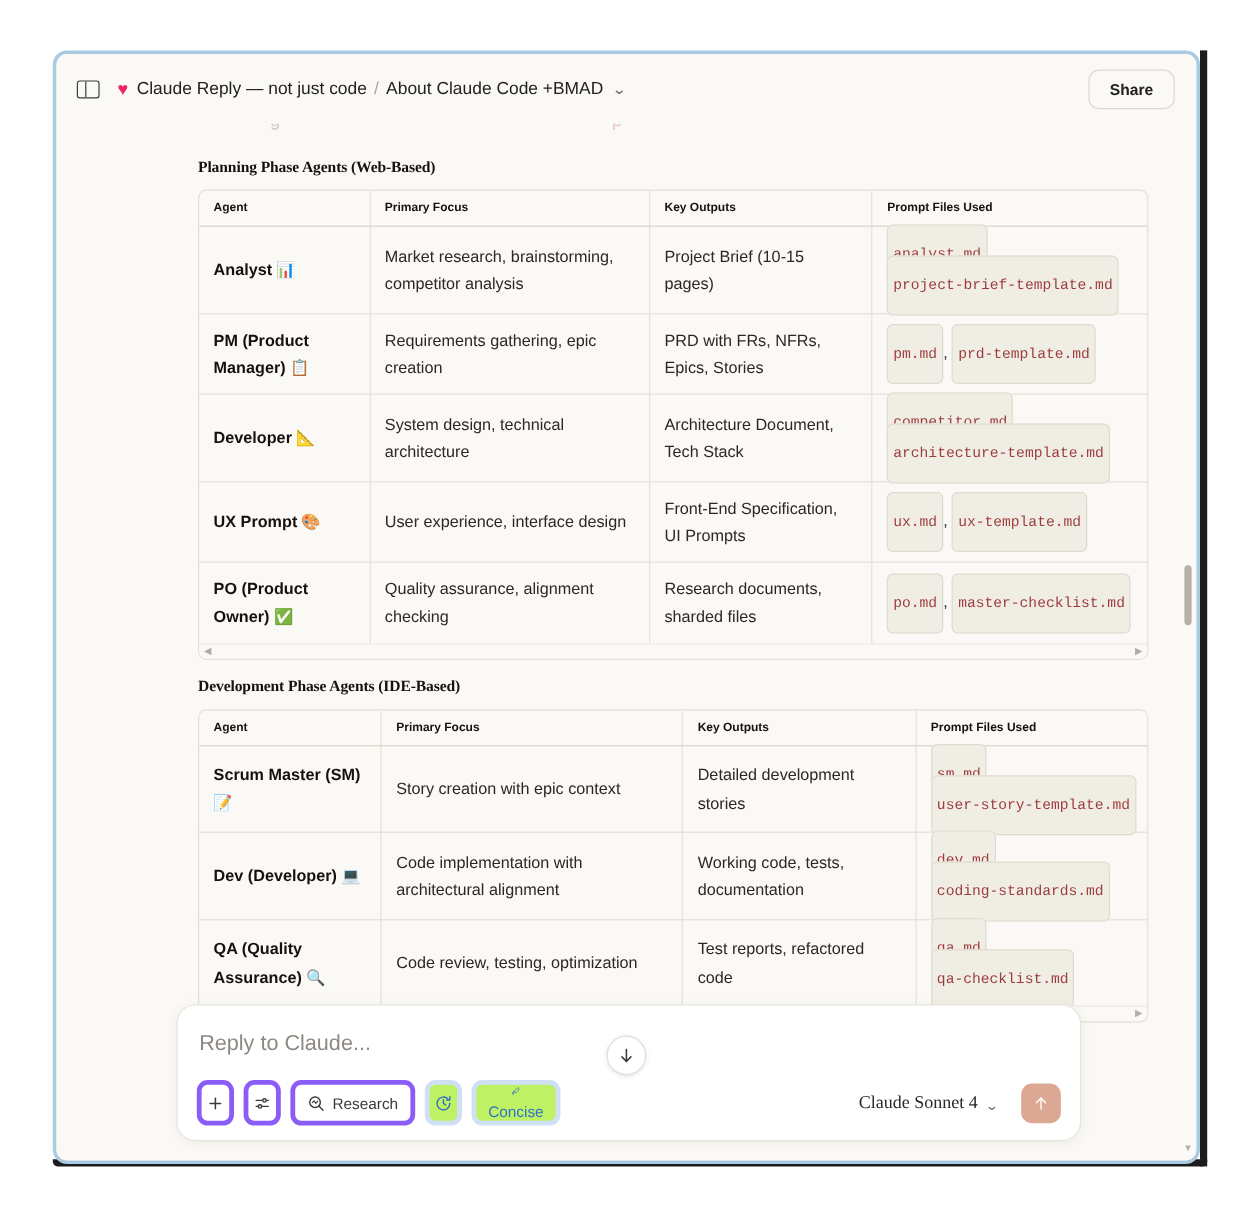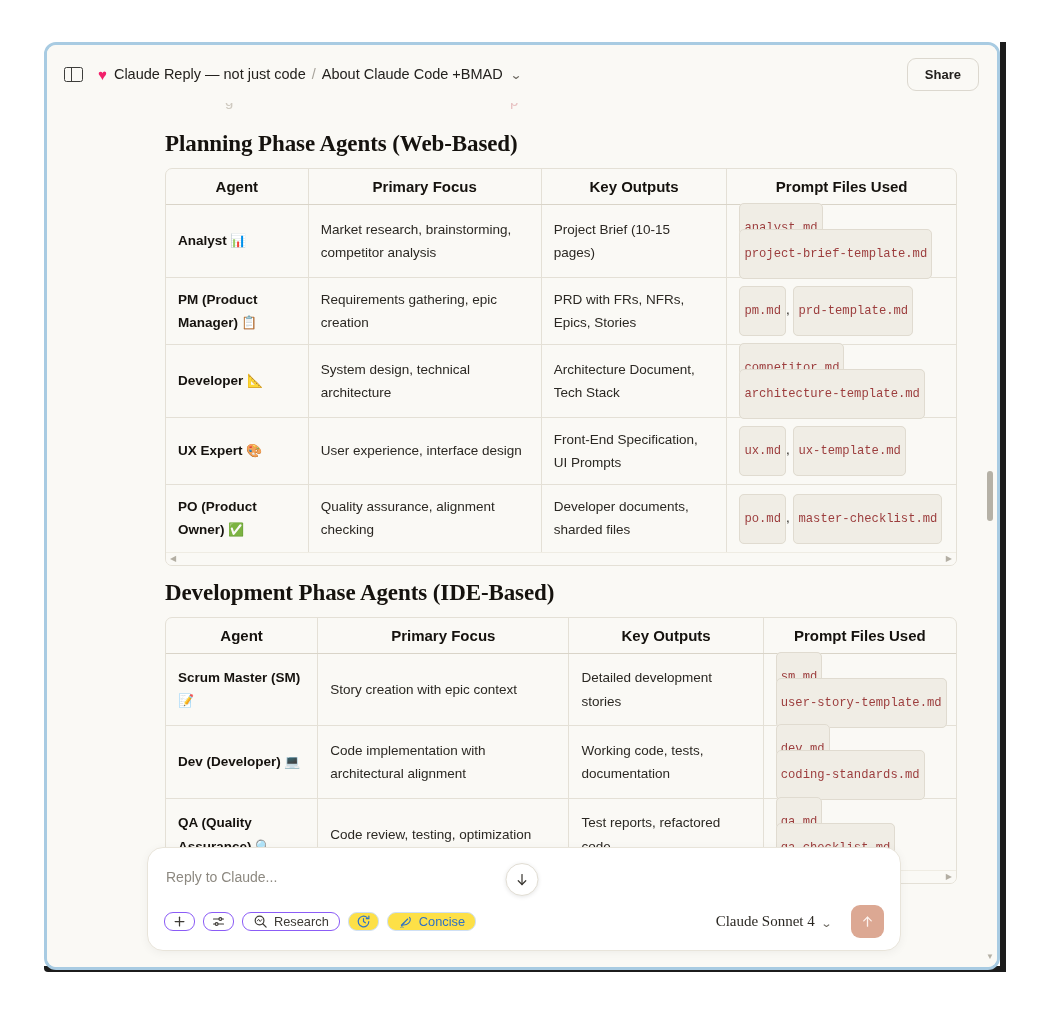--- a/index.html
+++ b/index.html
@@ -118,21 +118,21 @@
   }
   #clipped-line .g1, #clipped-line .g2 {
     position: absolute; top: -11px;
     font-size: 15px; color: #cfcac0;
   }
   #clipped-line .g1 { left: 60px; }
   #clipped-line .g2 { left: 345px; color: #e8c3c3; }
 
   h2.section-heading {
     font-family: "Liberation Serif", serif;
-    font-size: 23px;
+    font-size: 13px;
     font-weight: 700;
     color: #15120e;
     margin: 14px 0 11px 0;
     letter-spacing: -0.1px;
   }
 
   
   .table-wrap {
     border: 1px solid #e4e0d6;
     border-radius: 7px;
@@ -140,22 +140,22 @@
     overflow: hidden;
     position: relative;
     margin-bottom: 4px;
   }
   table {
     border-collapse: collapse;
     width: 100%;
     table-layout: fixed;
   }
   th {
-    text-align: center;
-    font-size: 15px;
+    text-align: left;
+    font-size: 10px;
     font-weight: 700;
     color: #15120e;
     padding: 9px 12px;
     border-bottom: 1px solid #d9d4c8;
     border-right: 1px solid #e4e0d6;
     vertical-align: middle;
   }
   th:last-child { border-right: none; }
   td {
     font-size: 13.5px;
@@ -240,50 +240,51 @@
     left: 100px; bottom: 16px;
     width: 754px;
     background: #ffffff;
     border: 1px solid #e8e4da;
     border-radius: 16px;
     box-shadow: 0 2px 10px rgba(0,0,0,0.05);
     padding: 15px 16px 12px 16px;
     z-index: 10;
   }
   #composer-placeholder {
-    font-size: 14px;
+    font-size: 18px;
     color: #8d8981;
     padding: 6px 2px 20px 2px;
     cursor: text;
   }
   #composer-toolbar {
     display: flex;
     align-items: center;
     gap: 8px;
   }
   .tbtn {
-    height: 19px;
-    border: 1px solid #8b5cf6;
+    height: 38px;
+    border: 4px solid #8b5cf6;
     border-radius: 9px;
     background: #ffffff;
     display: flex;
     align-items: center;
     justify-content: center;
     gap: 6px;
     padding: 0 10px;
     font-size: 12.8px;
     color: #3d3a35;
     cursor: pointer;
     font-family: "Liberation Sans", sans-serif;
   }
   .tbtn.icon-only { width: 31px; padding: 0; }
   .tbtn.active-blue {
-    background: #fde047;
+    background: #bef264;
     border-color: #cfe0f5;
     color: #3071c4;
+    flex-direction: column;
   }
   #model-selector {
     margin-left: auto;
     display: flex;
     align-items: flex-end;
     gap: 7px;
     font-family: "Liberation Serif", serif;
     font-size: 15px;
     color: #2b2823;
     cursor: pointer;
@@ -379,29 +380,29 @@
               <td>PRD with FRs, NFRs, Epics, Stories</td>
               <td><code class="chip">pm.md</code><span class="chip-sep">, </span><code class="chip">prd-template.md</code></td>
             </tr>
             <tr>
               <td class="agent-cell"><span>Developer</span> <span class="emoji">📐</span></td>
               <td>System design, technical architecture</td>
               <td>Architecture Document, Tech Stack</td>
               <td><code class="chip">competitor.md</code><span class="chip-sep">, </span><code class="chip">architecture-template.md</code></td>
             </tr>
             <tr>
-              <td class="agent-cell"><span>UX Expert</span> <span class="emoji">🎨</span></td>
+              <td class="agent-cell"><span>UX Prompt</span> <span class="emoji">🎨</span></td>
               <td>User experience, interface design</td>
               <td>Front-End Specification, UI Prompts</td>
               <td><code class="chip">ux.md</code><span class="chip-sep">, </span><code class="chip">ux-template.md</code></td>
             </tr>
             <tr>
               <td class="agent-cell"><span>PO (Product Owner)</span> <span class="emoji">✅</span></td>
               <td>Quality assurance, alignment checking</td>
-              <td>Developer documents, sharded files</td>
+              <td>Research documents, sharded files</td>
               <td><code class="chip">po.md</code><span class="chip-sep">, </span><code class="chip">master-checklist.md</code></td>
             </tr>
           </tbody>
         </table>
         <div class="hscroll">
           <span class="arrow left">◀</span>
           <span class="arrow right">▶</span>
         </div>
       </div>
 

